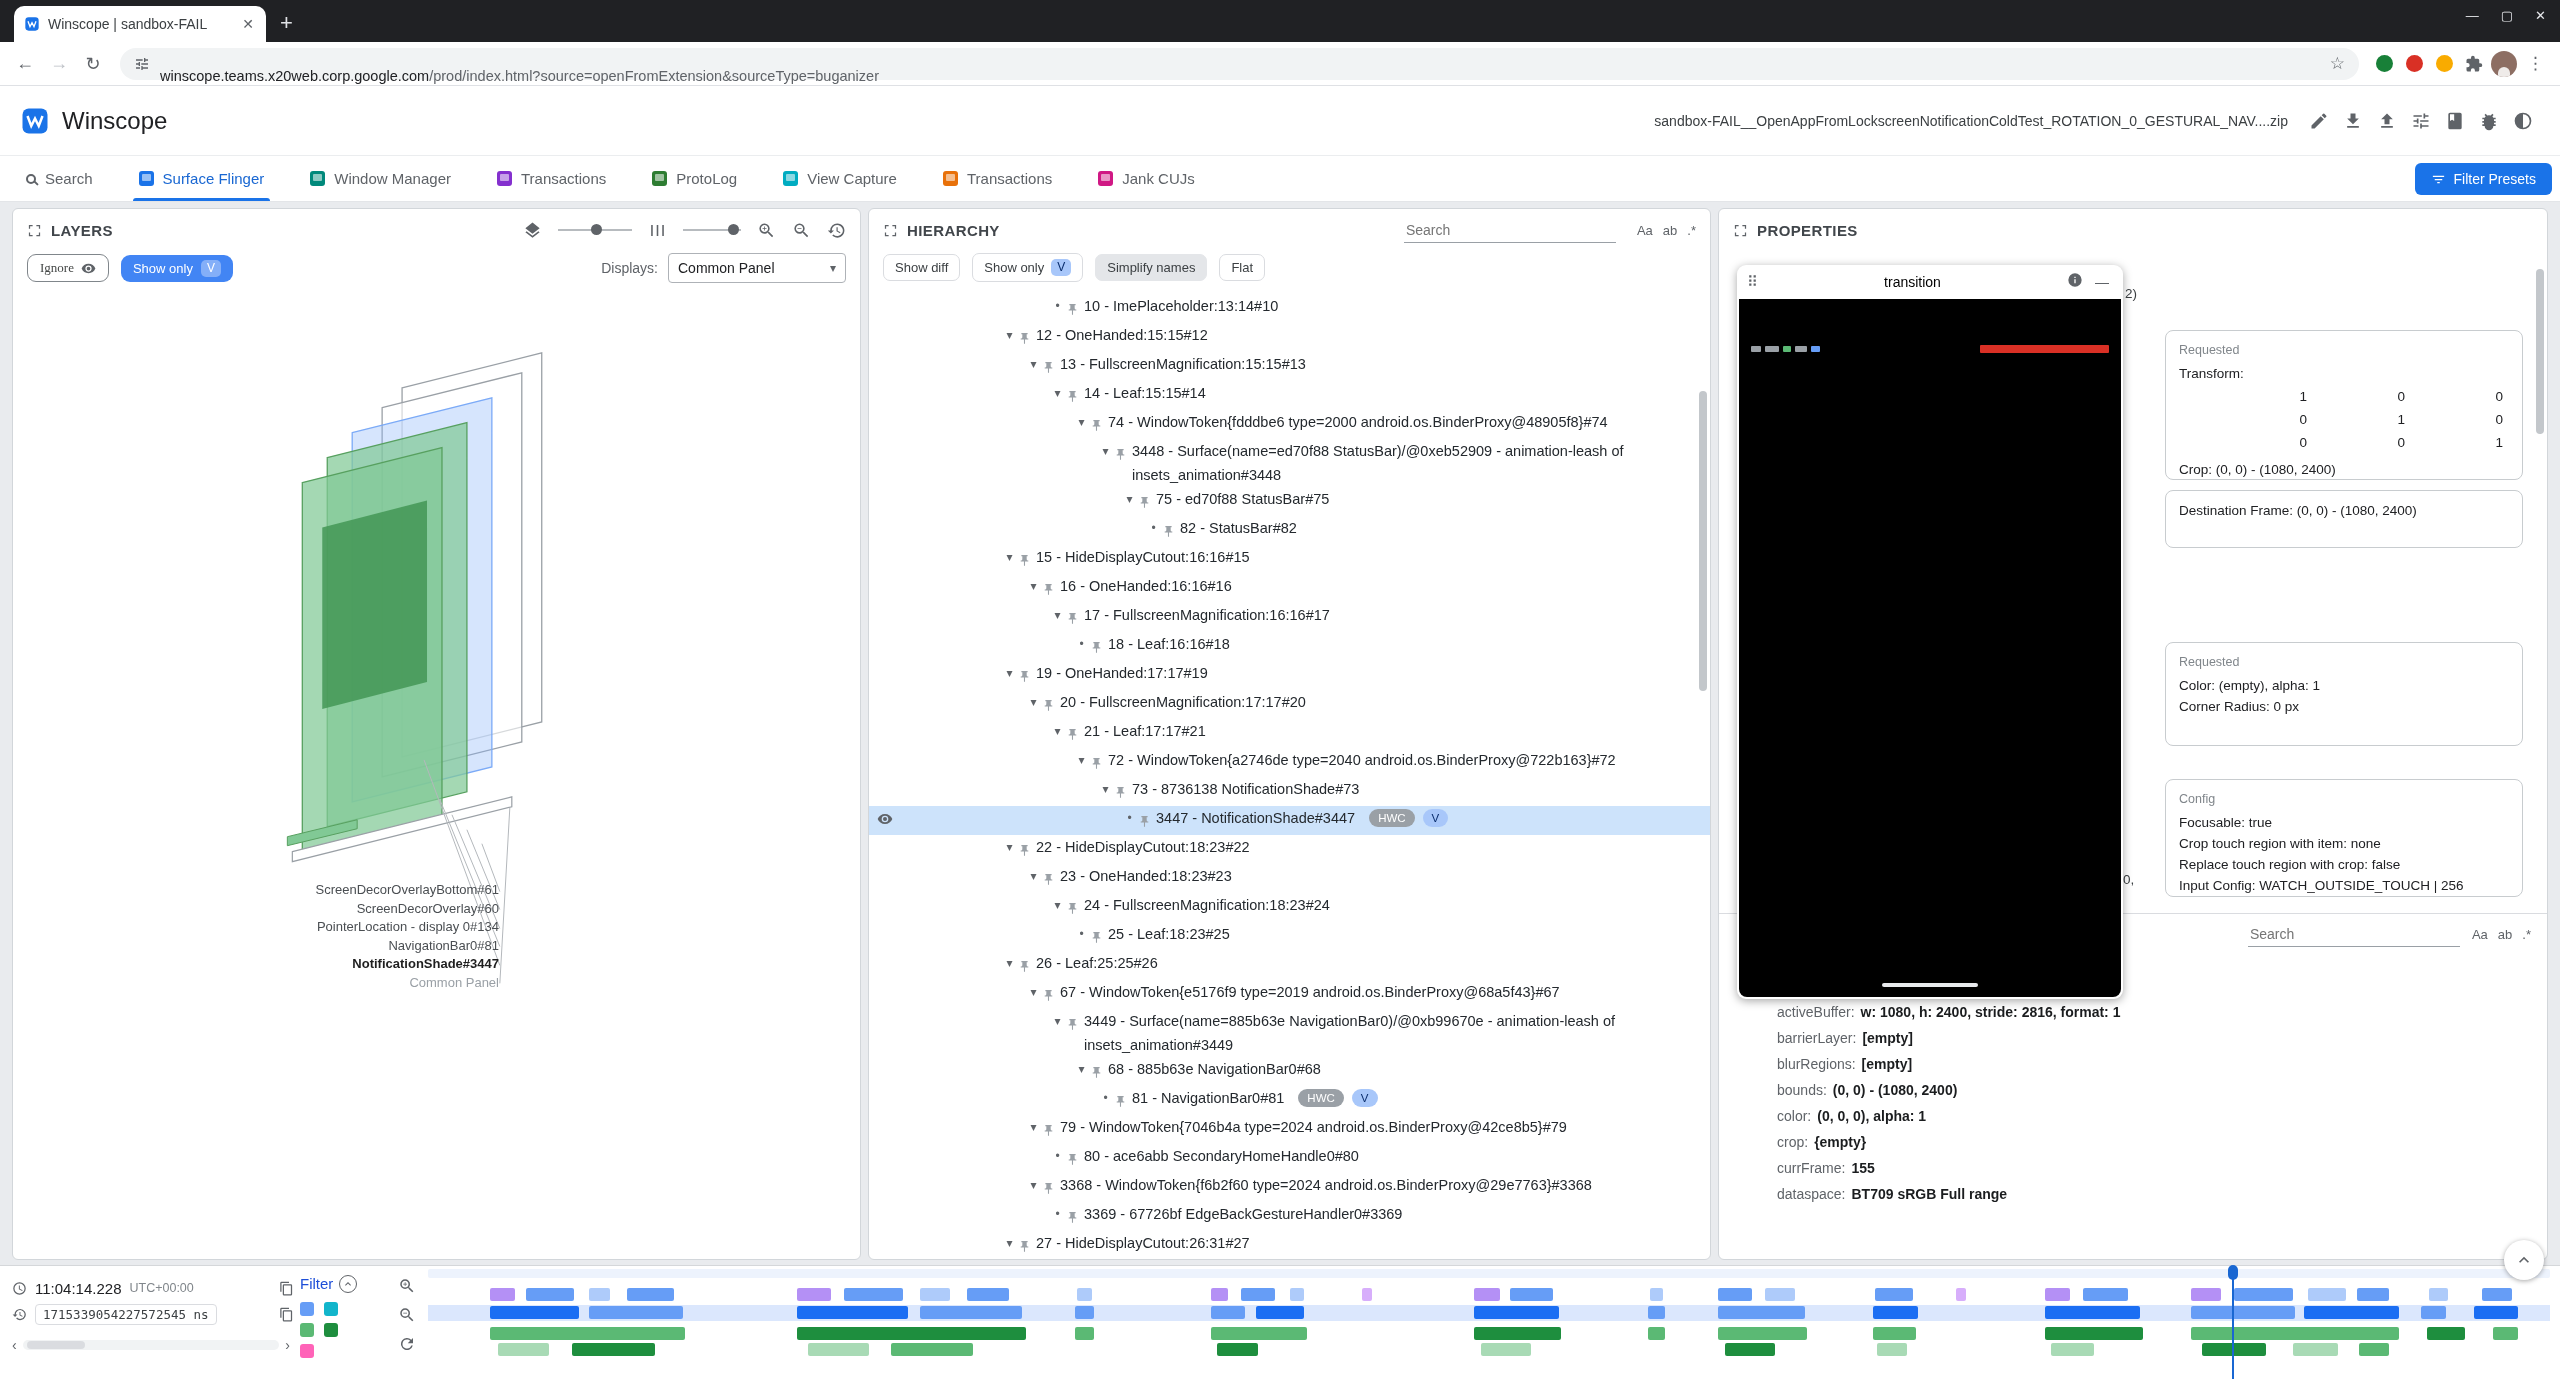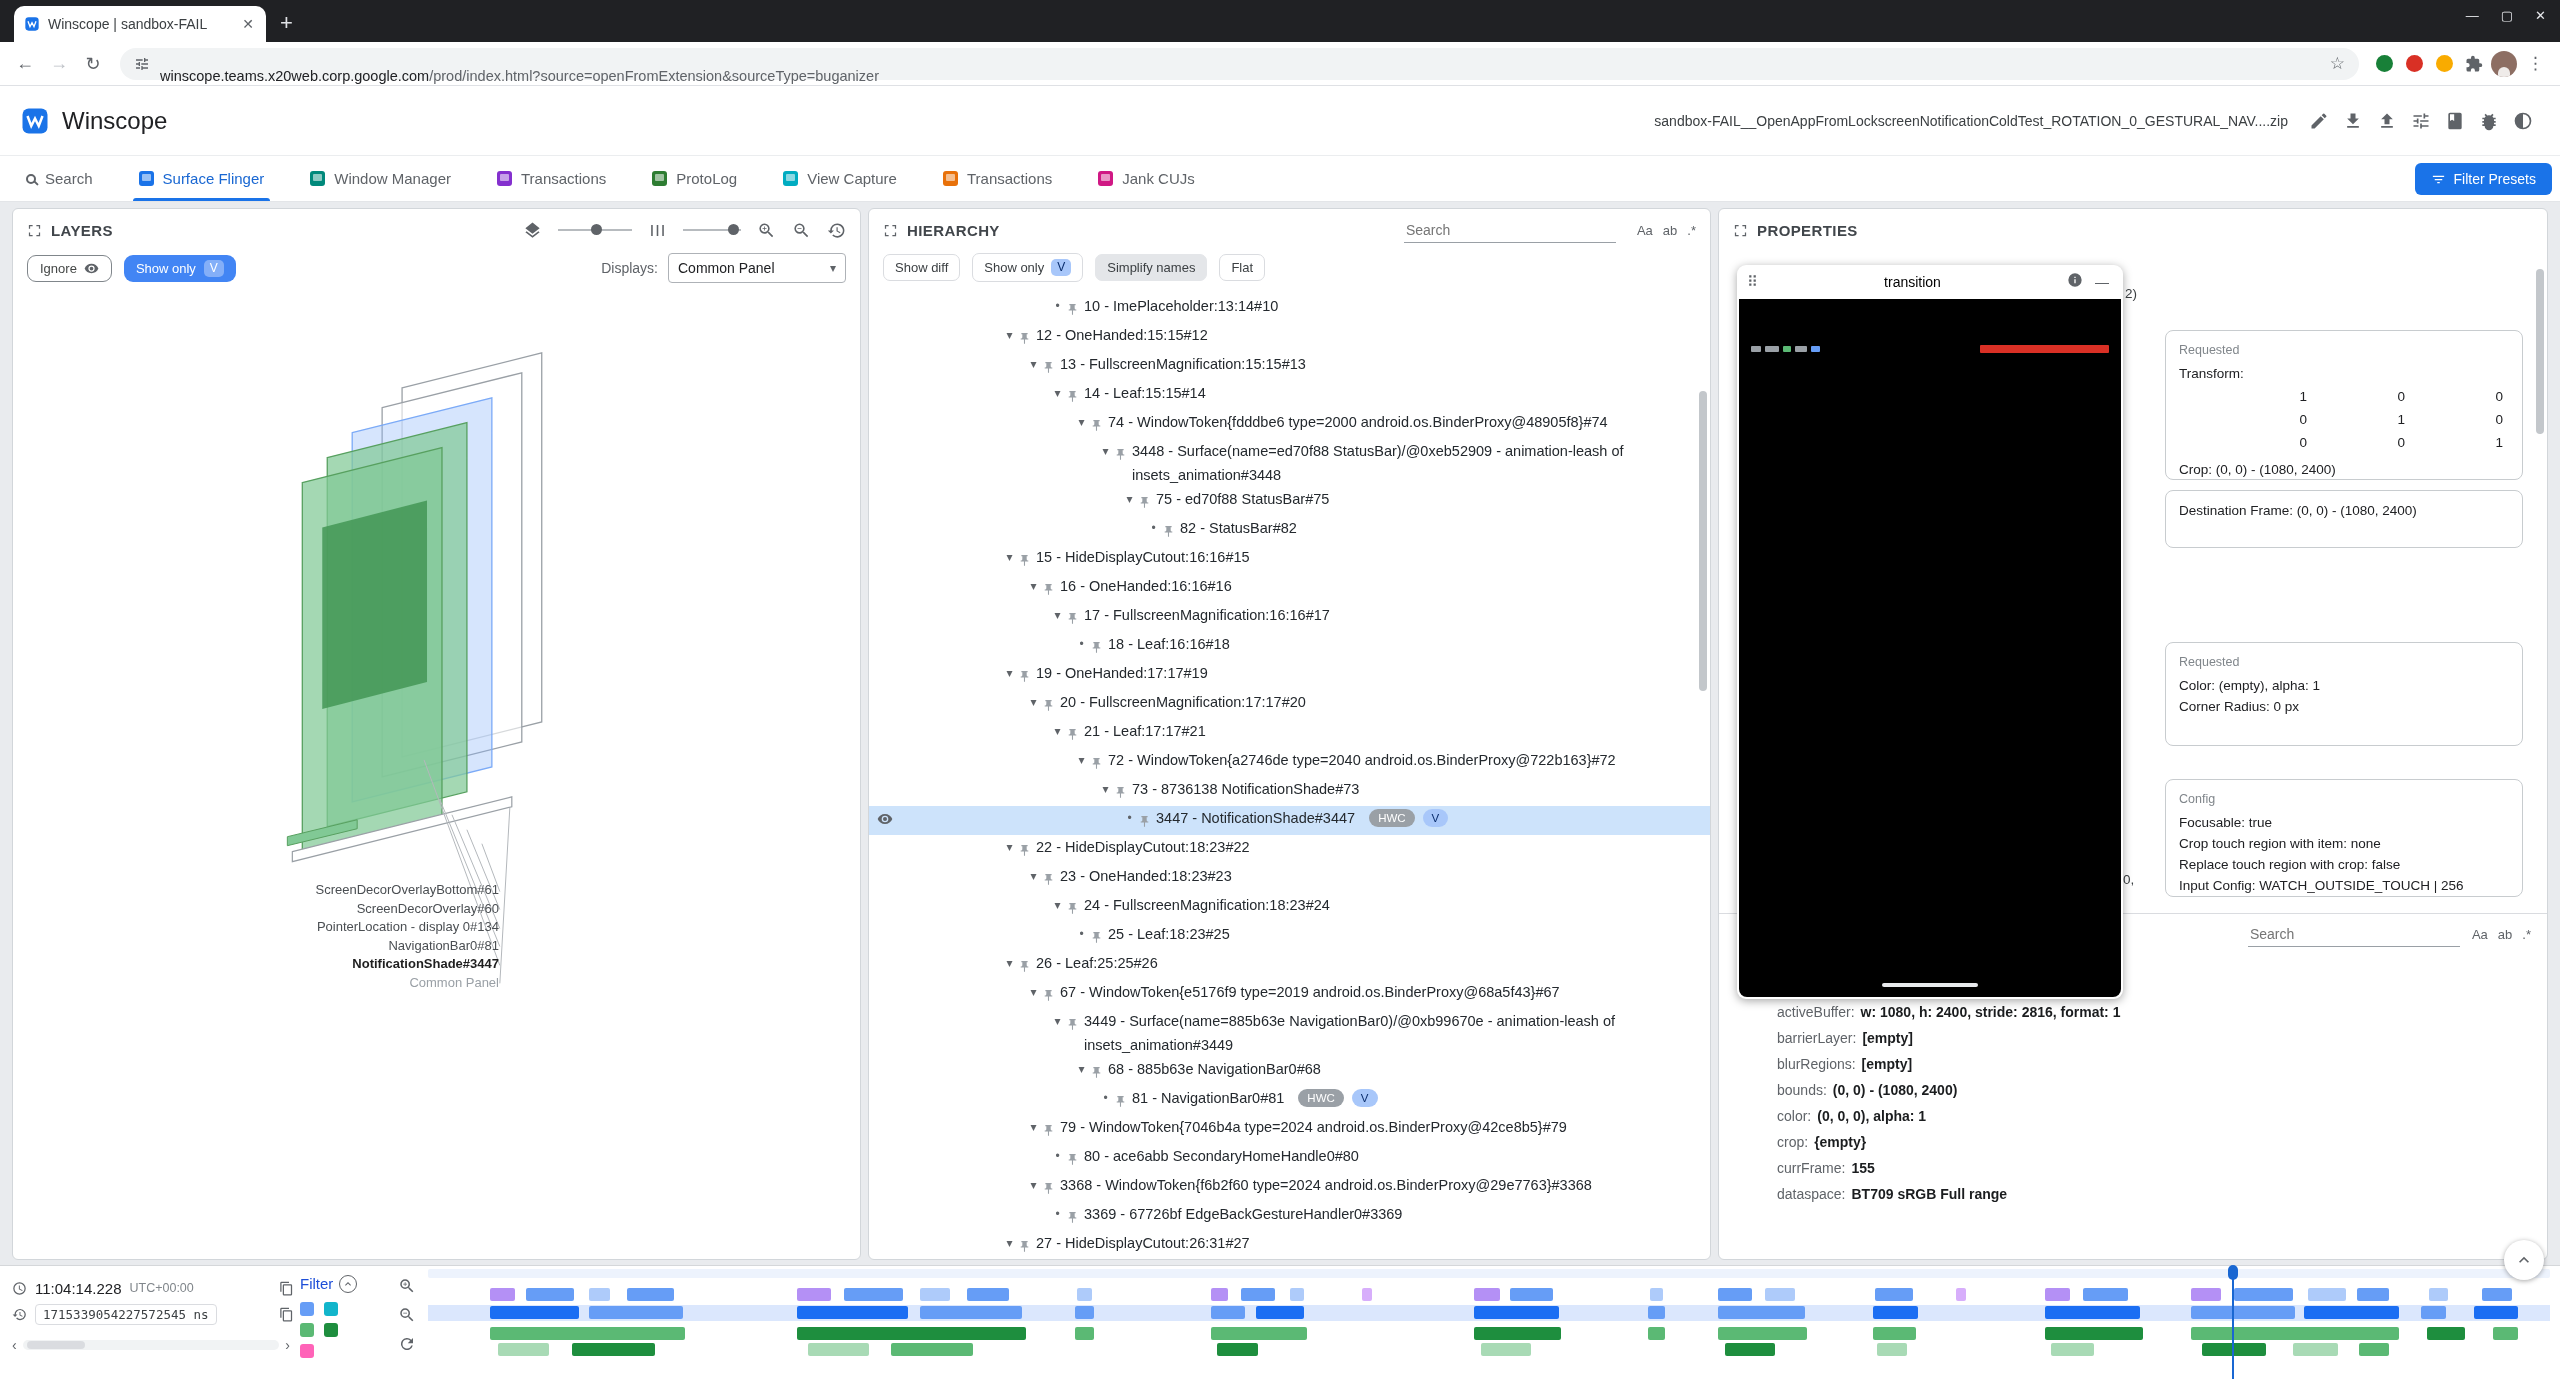--- a/index.html
+++ b/index.html
@@ -58,21 +58,21 @@
   .panel-head { display:flex; align-items:center; height:42px; padding:0 14px; gap:9px; flex:none; }
   .panel-title { font-size:15px; font-weight:700; color:#41464b; letter-spacing:.4px; }
   .ic-expand { width:15px; height:15px; fill:#5f6368; }
 
   
   .l-tools { margin-left:auto; display:flex; align-items:center; gap:16px; }
   .l-tools svg { width:19px; height:19px; fill:#5f6368; }
   .slider { width:74px; height:2px; background:#b7bbbf; position:relative; }
   .slider .knob { position:absolute; width:11px; height:11px; border-radius:50%; background:#5f6368; top:-5px; }
   .l-row2 { display:flex; align-items:center; padding:2px 14px 10px; gap:12px; flex:none;}
-  .chip-outline { border:1px solid #80868b; border-radius:9px; padding:5px 12px; font-size:13px; color:#444746; display:flex; gap:7px; align-items:center; }
+  .chip-outline { border:1px solid #80868b; border-radius:9px; padding:5px 12px; font-size:13px; color:#444746; display:flex; gap:7px; align-items:center;font-family:Liberation Serif, serif; }
   .chip-outline svg { width:15px; height:15px; fill:#5f6368; }
   .chip-blue { background:#4285f4; color:#fff; border-radius:9px; padding:5px 12px; font-size:13px; display:flex; gap:8px; align-items:center; }
   .badge-lt { background:rgba(255,255,255,.35); padding:0 6px; border-radius:5px; font-size:12px; line-height:17px; }
   .displays { margin-left:auto; display:flex; align-items:center; gap:10px; font-size:14px; color:#5f6368; }
   .select-box { width:178px; height:30px; border:1px solid #aeb2b7; border-radius:4px; display:flex; align-items:center; justify-content:space-between; padding:0 9px; font-size:14px; color:#202124; background:#fff; }
   .select-box .caret { color:#5f6368; font-size:12px; }
   .viz { flex:1; position:relative; }
   .viz svg.scene { position:absolute; inset:0; }
   .layer-labels { position:absolute; left:0; top:588px; width:486px; text-align:right; }
   .layer-label { font-size:13px; line-height:18.5px; color:#4a4e52; }

